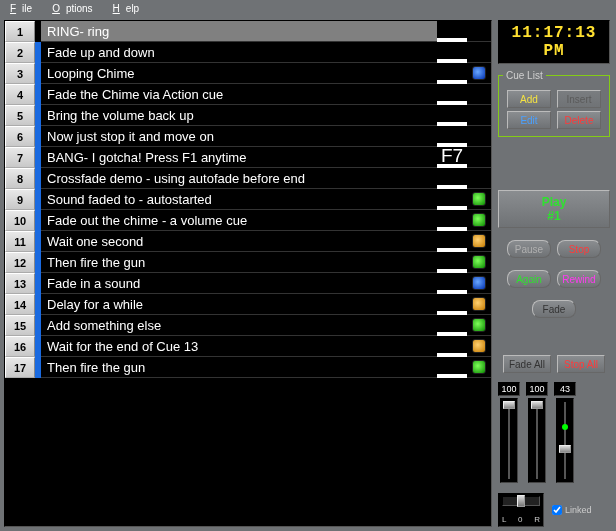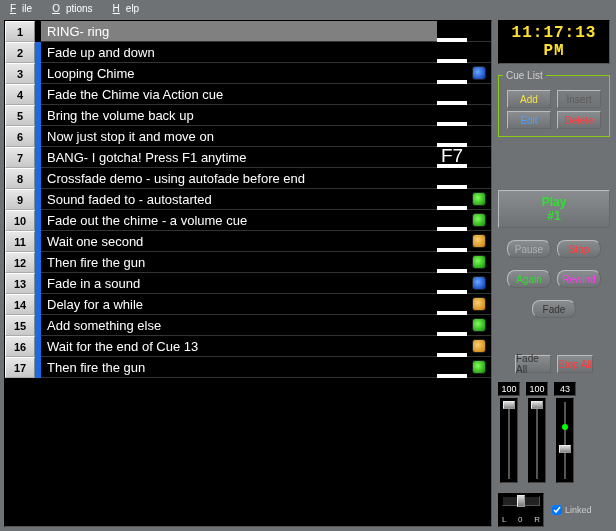--- a/index.html
+++ b/index.html
@@ -23,21 +23,21 @@
   .dot.green { background: radial-gradient(circle at 40% 40%, #7fff5a, #0a8a00); }
   .dot.orange { background: radial-gradient(circle at 40% 40%, #ffd070, #c47a00); }
   .dot.blue { background: radial-gradient(circle at 40% 40%, #6aa8ff, #0030b0); }
   .clock { background:#000; border:1px inset #555; color:#ffe030; font-family: "Courier New", monospace; font-weight:bold; font-size:16px; text-align:center; padding:3px 0; letter-spacing:1px;}
   fieldset { border:1px solid #84cc16; padding:6px 4px 4px 4px; }
   legend { color:#d0d0d0; font-size:10px; padding:0 3px; }
   .btnrow { display:flex; gap:6px; justify-content:center; margin:3px 0;}
   .btn { width:44px; height:18px; font-size:10px; border:1px outset #bbb; display:flex; align-items:center; justify-content:center; cursor:default; background:linear-gradient(#8a8d90,#6f7275); }
   .btn.big { width:112px; height:38px; font-size:12px; font-weight:bold; flex-direction:column; line-height:1.2;}
   .btn.mid { width:44px; height:18px;border-radius:8px; }
-  .btn.wide { width:36px;margin-top:25px; }
+  .btn.wide { width:48px;margin-top:25px; }
   .c-yellow{color:#f5e342;} .c-blue{color:#4aa0ff;} .c-red{color:#ff3a3a;} .c-green{color:#30e030;} .c-mag{color:#ff3af0;} .c-gray{color:#b0b0b0;} .c-dark{color:#333;}
   .btn.dis{color:#5a5a5a; background:linear-gradient(#7a7d80,#707376);}
   .spacer{height:46px;}
   .timebox{border:1px solid #888; padding:3px 3px; width:46px; font-size:9px; color:#ccc; display:flex; flex-direction:column; gap:3px; margin-top:4px;}
   .timebox .lbl{font-size:9px; color:#ccc;}
   .timebox .tinp{background:#f0f0f0; border:1px inset #aaa; font-size:10px; text-align:center; padding:1px;}
   .timebox .tbtn{width:14px; height:14px; border:1px outset #bbb; background:linear-gradient(#8a8d90,#6f7275); font-size:9px; display:flex;align-items:center;justify-content:center;}
   .faders{display:flex; gap:6px; align-items:flex-start; margin-top:auto;}
   .fadercol{display:flex; flex-direction:column; align-items:center; gap:2px;}
   .faderval{background:#000; color:#fff; font-size:9px; width:22px; text-align:center; border:1px inset #444; padding:1px 0;}

